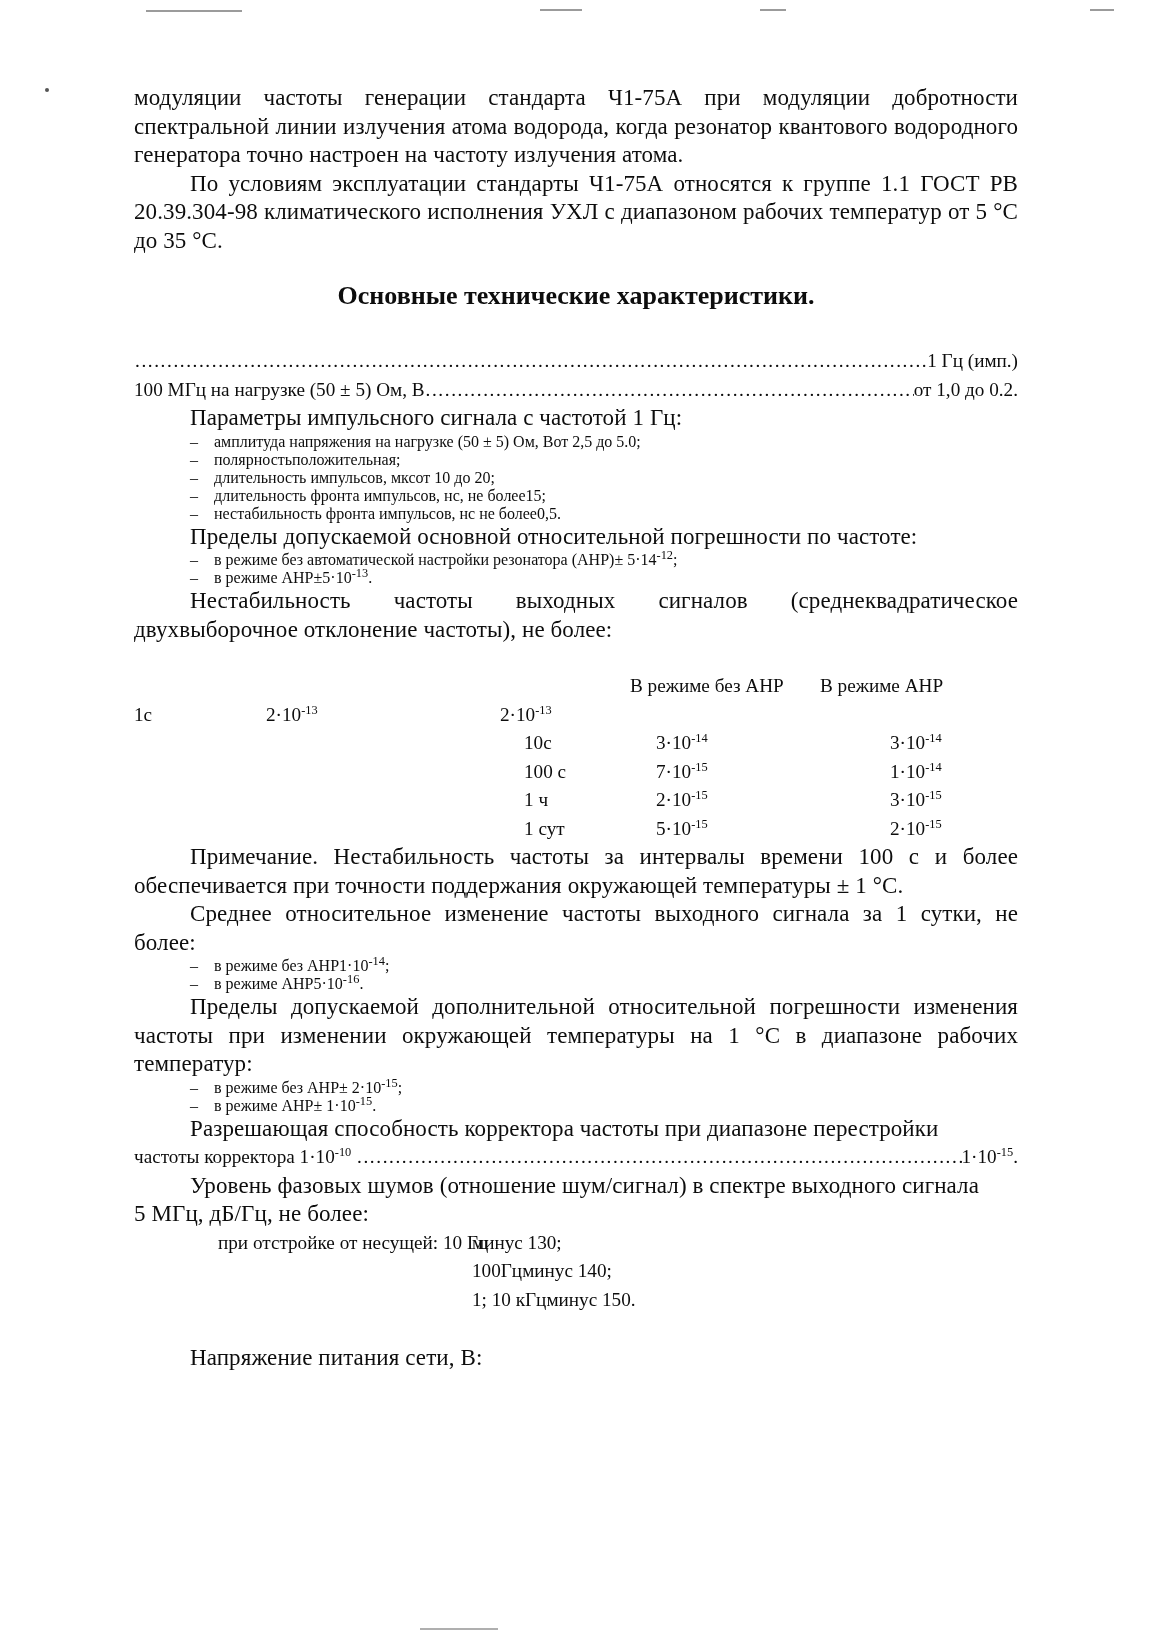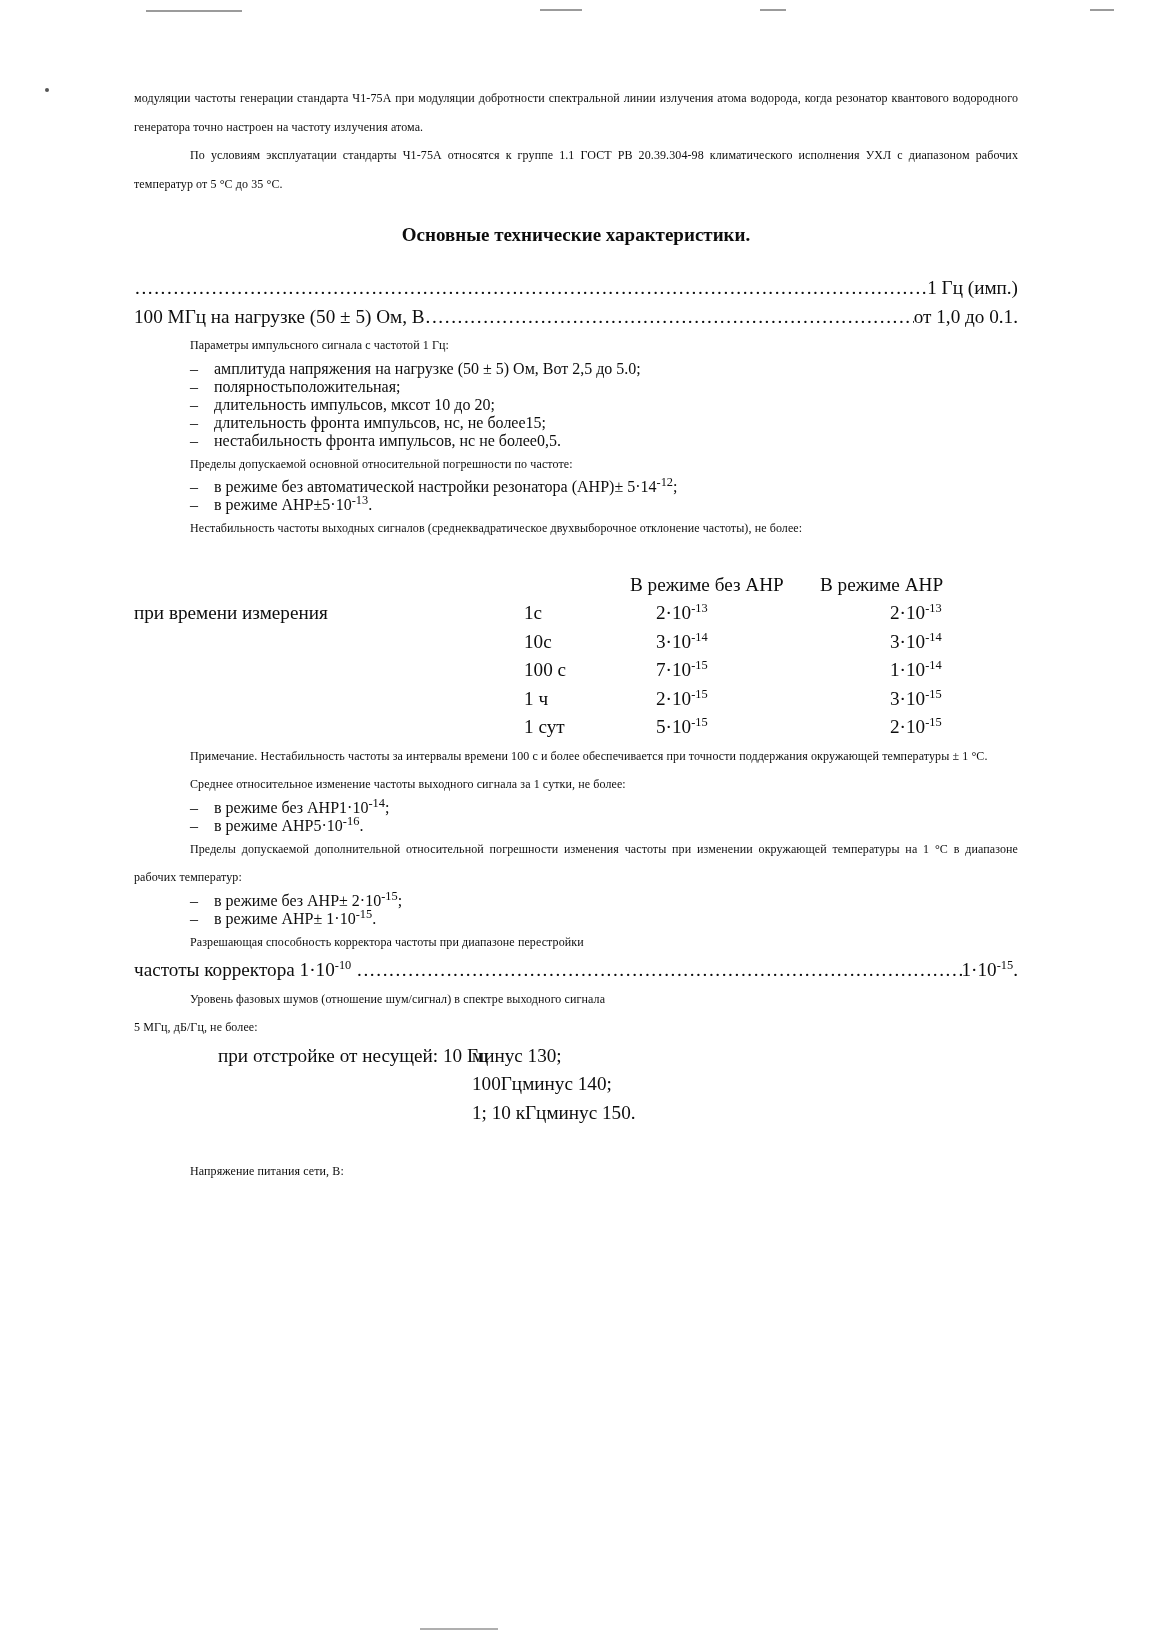--- a/index.html
+++ b/index.html
@@ -48,38 +48,38 @@
   
   #page {
     position: absolute;
     left: 134px;
     top: 84px;
     width: 884px;
   }
 
   p, .line {
     margin: 0;
-    font-size: 12px;
+    font-size: 23px;
     line-height: 28.5px;
     letter-spacing: .1px;
   }
 
   .para {
     text-align: justify;
     text-indent: 56px;
     text-justify: inter-word;
   }
   .para.no-indent { text-indent: 0; }
 
   .section-title {
     text-align: center;
     font-weight: bold;
-    font-size: 19px;
+    font-size: 26px;
     margin-top: 26px;
-    margin-bottom: 28px;
+    margin-bottom: 36px;
   }
 
   
   .spec {
     display: flex;
     align-items: baseline;
     width: 100%;
     font-size: 19.2px;
     line-height: 28.5px;
     white-space: nowrap;
@@ -180,21 +180,21 @@
   <div class="section-title">Основные технические характеристики.</div>
 
   <div class="spec">
     <span class="lead"></span>
     <span class="val">1 Гц (имп.)</span>
   </div>
 
   <div class="spec">
     <span class="lbl">100 МГц на нагрузке (50 ± 5) Ом, В</span>
     <span class="lead"></span>
-    <span class="val">от 1,0 до 0.1.</span>
+    <span class="val">от 1,0 до 0.2.</span>
   </div>
 
   <div class="line indent-1">Параметры импульсного сигнала с частотой 1 Гц:</div>
 
   <div class="dash-row">
     <span class="dash">–</span>
     <span class="rowbody">
       <span class="lbl">амплитуда напряжения на нагрузке (50 ± 5) Ом, В</span>
       <span class="lead"></span>
       <span class="val">от 2,5 до 5.0;</span>
@@ -261,21 +261,20 @@
 
   <div id="stability-table">
     <div class="trow head-row">
       <span class="c-label"></span>
       <span class="c-time"></span>
       <span class="c-mode1">В режиме без АНР</span>
       <span class="c-mode2">В режиме АНР</span>
     </div>
 
     <div class="trow">
-      <span class="c-label">при времени измерения</span>
       <span class="c-time">1с</span>
       <span class="c-mode1 num"><span>2·10</span><sup>-13</sup></span>
       <span class="c-mode2 num2"><span>2·10</span><sup>-13</sup></span>
     </div>
 
     <div class="trow">
       <span class="c-label"></span>
       <span class="c-time">10с</span>
       <span class="c-mode1 num"><span>3·10</span><sup>-14</sup></span>
       <span class="c-mode2 num2"><span>3·10</span><sup>-14</sup></span>

